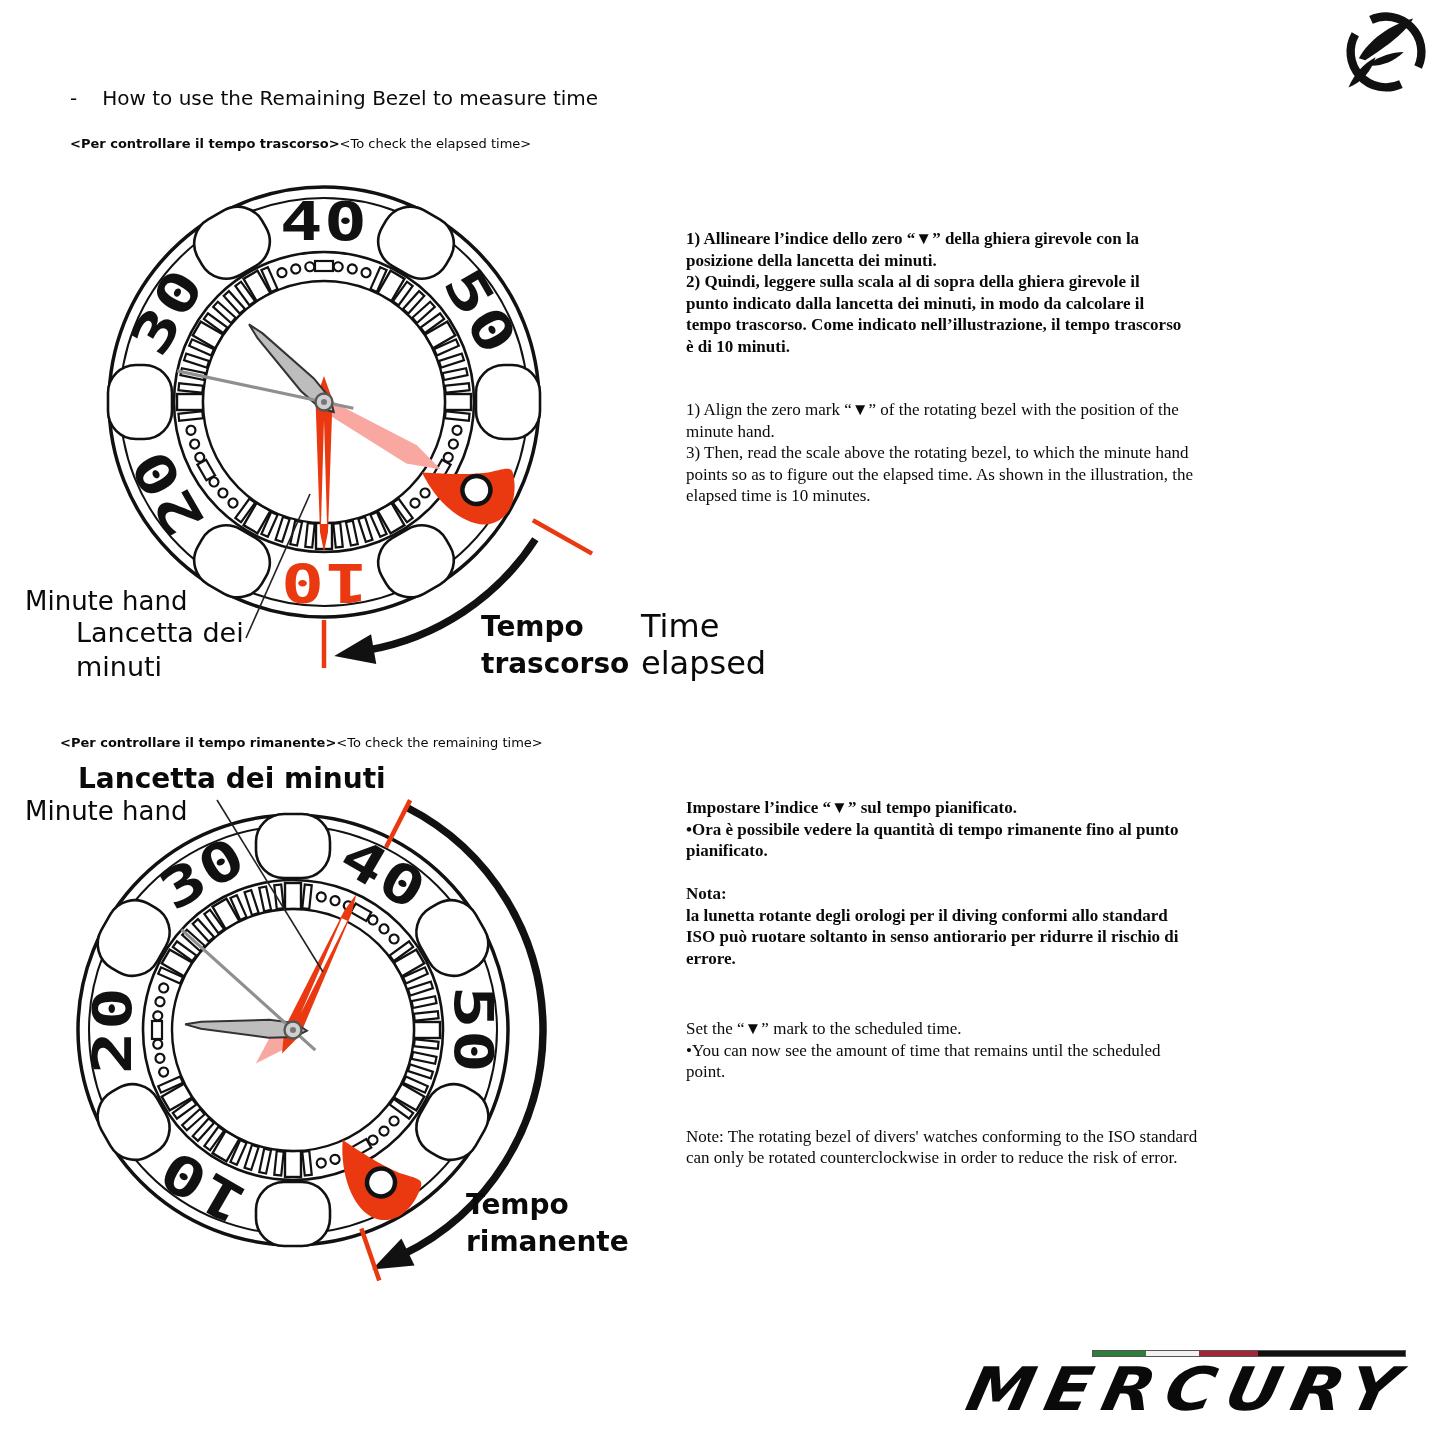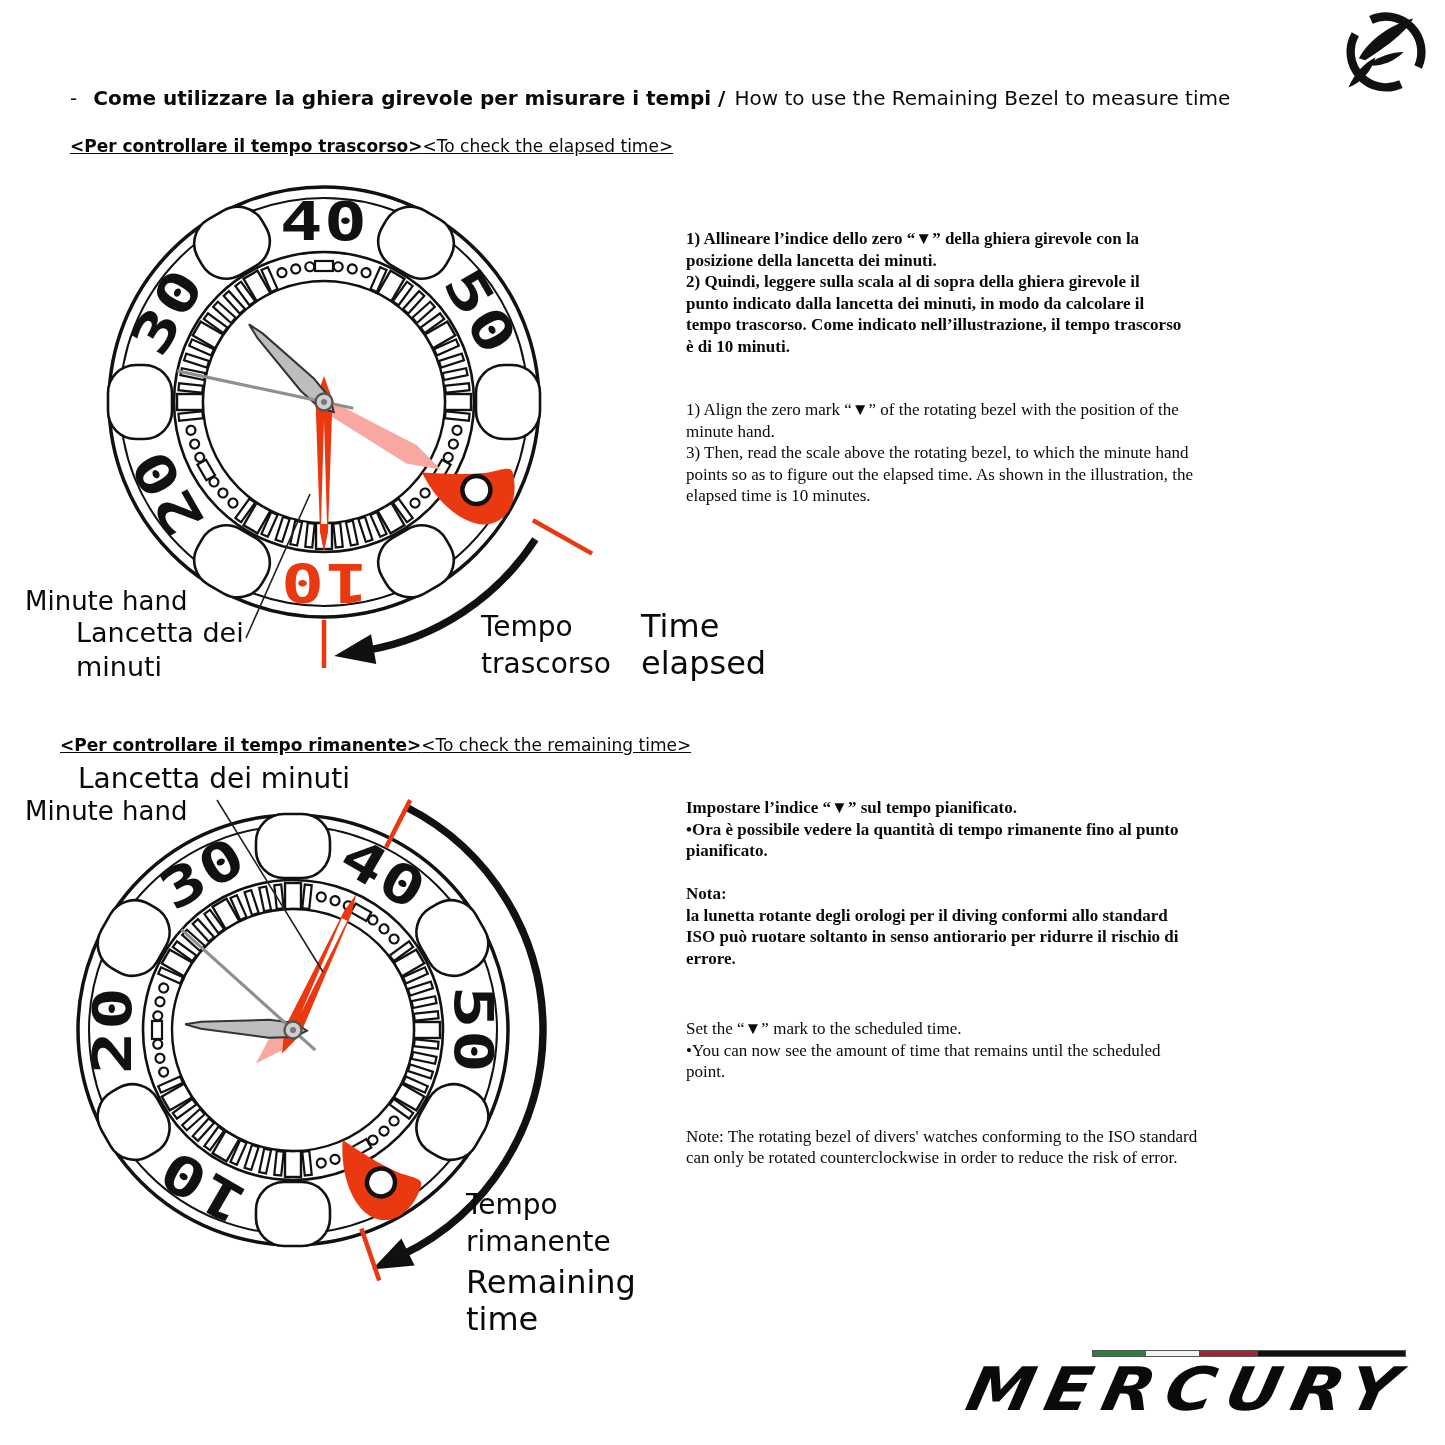--- a/index.html
+++ b/index.html
@@ -4,26 +4,26 @@
 <style>
   html,body{margin:0;padding:0;background:#fff;}
   #page{position:relative;width:1445px;height:1445px;background:#fff;overflow:hidden;
         font-family:"DejaVu Sans",sans-serif;color:#0a0a0a;}
   .abs{position:absolute;}
   .b{font-weight:bold;}
   .pre{white-space:pre-line;}
   .h1{font-size:20px;display:flex;}
   .h1 .dash{margin-right:16px;}
   .h1 .en{margin-left:9px;font-weight:normal;}
-  .h2{font-size:17px;display:flex;text-decoration:underline;}
+  .h2{font-size:13px;display:flex;}
   .h2 .en{margin-left:0;font-weight:normal;}
   .body-txt{font-size:17px;line-height:21.5px;width:748px;font-family:Liberation Serif, serif;}
   .lbl26{font-size:26px;}
   .lbl27b{font-size:27px;font-weight:normal;line-height:34px;}
-  .lbl28b{font-size:28px;font-weight:normal;line-height:37px;}
+  .lbl28b{font-size:28px;font-weight:bold;line-height:37px;}
   .lbl28{font-size:32px;line-height:37px;}
   .watch-box{width:620px;height:620px;pointer-events:none;}
   #mercury{width:460px;height:90px;}
   #mercury .stripe{position:absolute;left:130px;top:8px;width:312px;height:5px;border:1px solid #555;
      background:linear-gradient(90deg,#2e7d3a 0 17%,#f2f2f2 17% 34%,#a32638 34% 53%,#111 53% 100%);}
   #mercury .word{position:absolute;left:6px;top:12px;font-size:60px;font-weight:bold;font-style:italic;
      letter-spacing:10px;transform:skewX(-12deg) scaleX(1.12);transform-origin:left center;color:#0a0a0a;}
 </style>
 </head>
 <body>
@@ -33,21 +33,20 @@
   <svg class="abs" style="left:1338px;top:4px" width="96" height="96" viewBox="0 0 92 92">
     <path d="M31.6 15.2 A34 34 0 0 1 76.8 60.3" fill="none" stroke="#111" stroke-width="8"></path>
     <path d="M60.3 76.8 A34 34 0 0 1 16.6 29" fill="none" stroke="#111" stroke-width="8"></path>
     <path d="M20 52 C30 34 50 20 72 14 C66 26 48 40 26 54 Z" fill="#111"></path>
     <path d="M30 57 C40 50 52 46 63 46 C53 56 40 60 29 59 Z" fill="#111"></path>
     <path d="M10 80 C16 66 25 57 36 51 C32 64 23 75 10 80 Z" fill="#111"></path>
   </svg>
 
   <div class="abs h1" style="left:70px;top:86px">
     <span class="dash">-</span>
-    <span class="b">Come utilizzare la ghiera girevole per misurare i tempi /</span>
     <span class="en">How to use the Remaining Bezel to measure time</span>
   </div>
 
   <div class="abs h2" style="left:70px;top:136px">
     <span class="b">&lt;Per controllare il tempo trascorso&gt;</span>
     <span class="en">&lt;To check the elapsed time&gt;</span>
   </div>
 
   <div class="abs watch-box" id="watch1" style="left:14px;top:92px"><svg viewBox="-310 -310 620 620" width="620" height="620">
         <circle r="215" fill="#fff" stroke="#111111" stroke-width="3.5"></circle>
@@ -564,22 +563,20 @@
         <circle r="3" fill="#777"></circle>
         <path d="M 113.49762493488669 -222.75163104709196 A 250 250 0 0 1 109.59278669726932 224.69851157479175" fill="none" stroke="#111111" stroke-width="7.5"></path>
         <polygon points="79.03378912309763,239.60313056562038 121.56111817690048,235.5501953885448 108.40998377322815,208.5863739995698" fill="#111111"></polygon>
         <line x1="93.06805244660708" y1="-182.6563374586154" x2="117.12954893280306" y2="-229.87968324059892" stroke="#ea3911" stroke-width="4.5"></line>
         <line x1="68.36931243600297" y1="198.55890087585652" x2="86.27556093114661" y2="250.56242253381893" stroke="#ea3911" stroke-width="4.5"></line>
         <line x1="-76" y1="-230" x2="30" y2="-58" stroke="#222" stroke-width="1.6"></line>
       </svg></div>
 
   <div class="abs lbl28b pre" style="left:466px;top:1186px">Tempo
 rimanente</div>
-  <div class="abs lbl28 pre" style="left:466px;top:1264px">Remaining
-time</div>
 
   <div class="abs body-txt pre" style="left:686px;top:1018px">Set the “▼” mark to the scheduled time.
 •You can now see the amount of time that remains until the scheduled
 point.
 
 
 Note: The rotating bezel of divers' watches conforming to the ISO standard
 can only be rotated counterclockwise in order to reduce the risk of error.</div>
   <div class="abs body-txt b pre" style="left:686px;top:797px">Impostare l’indice “▼” sul tempo pianificato.
 •Ora è possibile vedere la quantità di tempo rimanente fino al punto

